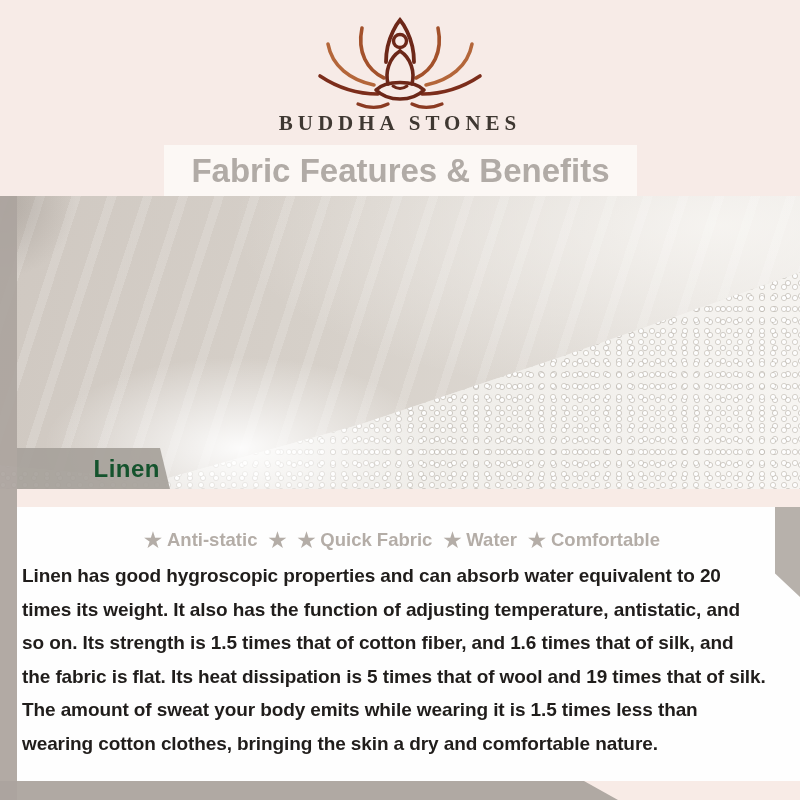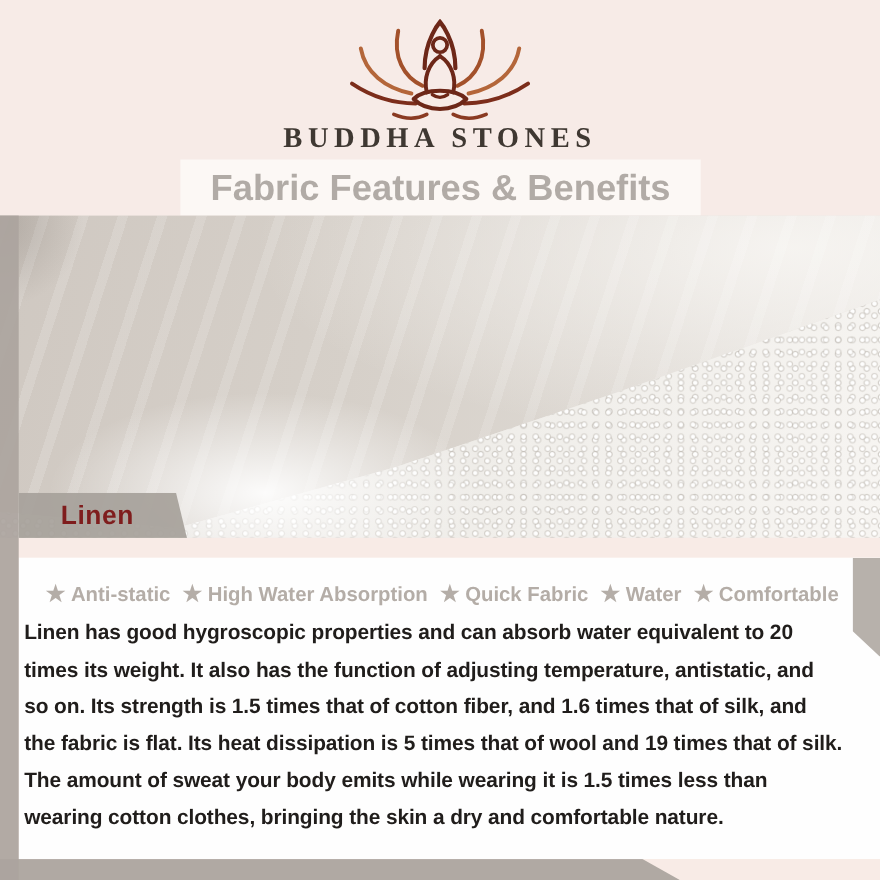--- a/index.html
+++ b/index.html
@@ -8,21 +8,21 @@
     background:#f7ebe7;
     font-family:"Liberation Sans", sans-serif;
   }
   .abs{position:absolute;}
 
   
   .logo{left:300px;top:14px;width:200px;height:96px;}
   .brand{
     left:0;top:111px;width:800px;text-align:center;
     font-family:"Liberation Serif", serif;
-    font-size:26px;letter-spacing:5px;color:#3f3832;font-weight:600;
+    font-size:21px;letter-spacing:5px;color:#3f3832;font-weight:600;
   }
   .title-band{
     left:164px;top:145px;width:473px;height:51px;
     background:#fcf8f5;
   }
   .title-band h1{
     margin:0;width:100%;height:33px;line-height:52px;text-align:center;
     font-size:33px;font-weight:bold;color:#b1aba6;letter-spacing:0px;
   }
 
@@ -51,22 +51,22 @@
   }
 
   
   .left-rail{left:0;top:196px;width:17px;height:604px;background:rgba(171,164,158,.92);}
   .linen-ribbon{
     left:17px;top:448px;width:153px;height:41px;
     clip-path:polygon(0 0, 143px 0, 100% 100%, 0 100%);
     background:rgba(167,161,155,.93);
   }
   .linen-ribbon span{
-    display:block;width:143px;height:41px;line-height:42px;text-align:center;
-    color:#7f1d1d;font-size:24px;font-weight:bold;letter-spacing:.5px;
+    display:block;width:143px;height:41px;line-height:42px;text-align:right;
+    color:#14532d;font-size:24px;font-weight:bold;letter-spacing:.5px;
   }
   .pink-band{left:0;top:489px;width:800px;height:18px;background:#f8ebe6;}
   .right-ribbon{
     left:775px;top:507px;width:25px;height:90px;
     clip-path:polygon(0 0,100% 0,100% 100%,0 74%);
     background:#b7b1ab;
   }
   .bottom-pink{left:0;top:781px;width:800px;height:19px;background:#f8ebe6;}
   .bottom-ribbon{
     left:0;top:781px;width:618px;height:19px;
@@ -127,21 +127,20 @@
 
 <div class="abs pink-band"></div>
 <div class="abs content">
   <div class="features">
     <span class="feat">
       <span class="star">★</span>
       <span>Anti-static</span>
     </span>
     <span class="feat">
       <span class="star">★</span>
-      <span>High Water Absorption</span>
     </span>
     <span class="feat">
       <span class="star">★</span>
       <span>Quick Fabric</span>
     </span>
     <span class="feat">
       <span class="star">★</span>
       <span>Water</span>
     </span>
     <span class="feat">

